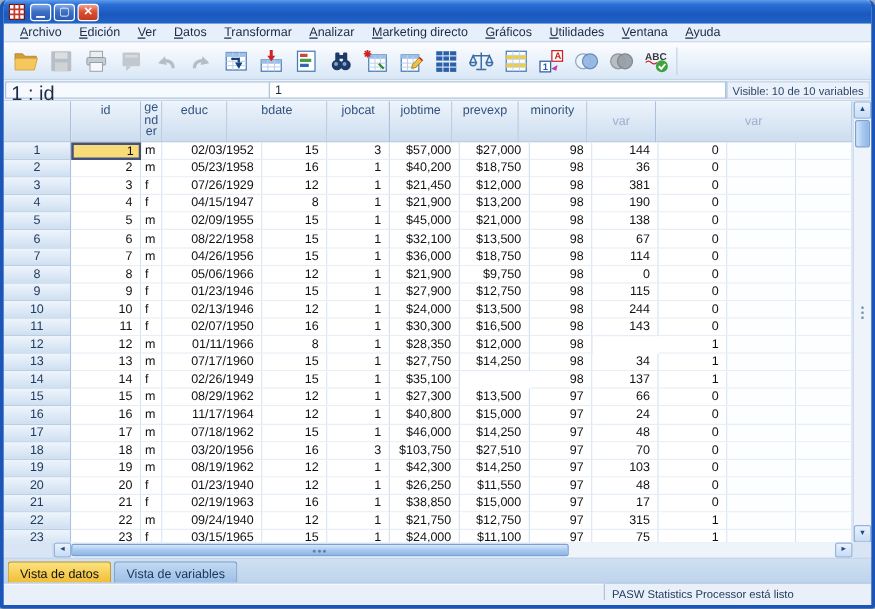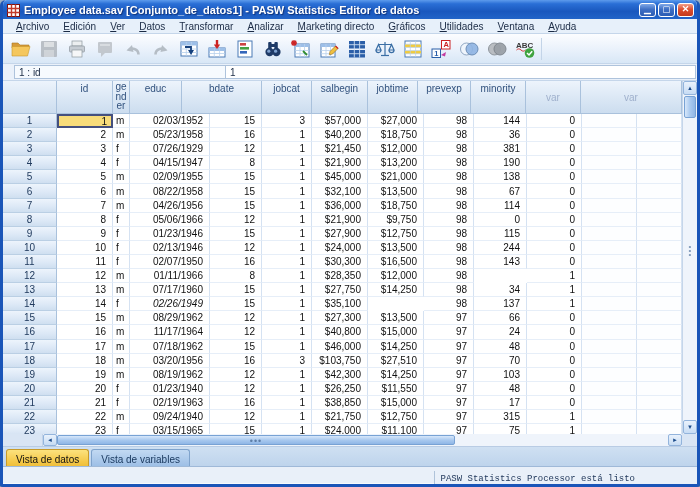--- a/index.html
+++ b/index.html
@@ -52,21 +52,21 @@
   .tbtn svg{ width:22px; height:22px; }
   .tsep{ width:1px; height:22px; background:#C3D4E8; margin:0 2px; }
 
   
   .cellref{
     height:17px; flex:0 0 17px; background:#EAF1FA; display:flex; align-items:stretch;
     border-bottom:1px solid #C5D6EA; padding:1px 1px 1px 1px;
   }
   .cellref-label{
     width:212px; flex:0 0 212px; background:#F6FAFE; border:1px solid #AEC3DC;
-    font-size:10px; color:#1B2B45; padding:1px 4px; white-space:nowrap;margin-left:10px;
+    font-size:16px; color:#1B2B45; padding:1px 4px; white-space:nowrap;
   }
   .cellref-value{
     flex:1; background:#FFFFFF; border:1px solid #AEC3DC; border-left:none;
     font-size:10px; color:#1B2B45; padding:1px 4px;
   }
   .visible-info{
     flex:0 0 auto; background:#EAF1FA; border:1px solid #C5D6EA; border-left:1px solid #AEC3DC;
     font-size:9px; color:#2C4668; padding:2px 4px 0 4px; white-space:nowrap;
   }
 
@@ -124,38 +124,37 @@
   .htrack{ flex:1; }
   .hcorner-right{ flex:0 0 15px; background:#D9E5F4; }
 
   
   .tabs-row{ height:20px; flex:0 0 20px; background:linear-gradient(180deg,#CFE0F2,#BED4EC); display:flex; align-items:flex-end; padding:2px 0 0 3px; gap:2px; border-bottom:1px solid #9FB9D8;}
   .tab{ height:17px; padding:2px 9px 0 9px; font-size:10px; border-radius:3px 3px 0 0; display:flex; align-items:center; }
   .tab.active{ background:linear-gradient(180deg,#FCE27E,#F5C94A 70%,#EFBE3A); border:1px solid #C89B2A; border-bottom:none; font-weight:normal; color:#111; }
   .tab.inactive{ background:linear-gradient(180deg,#C2D9F2,#9DBFE6); border:1px solid #7FA3CC; border-bottom:none; color:#17365C; }
 
   
-  .statusbar{ height:17px; flex:0 0 17px; background:#E9F0F9; display:flex; align-items:flex-end; font-size:9px; color:#22395C;font-family:Liberation Mono, monospace; }
+  .statusbar{ height:17px; flex:0 0 17px; background:#E9F0F9; display:flex; align-items:flex-start; font-size:9px; color:#22395C; }
   .status-spacer{ flex:1; border-top:1px solid #F6FAFE; }
   .status-cell{ border-left:1px solid #AFC3DA; padding:3px 6px 0 6px; white-space:nowrap; }
   .status-mini{ flex:0 0 14px; border-left:1px solid #AFC3DA; }
 </style>
 </head>
 <body>
 
 <div class="window">
 
   <div class="titlebar">
     <span class="app-icon">
       <svg viewBox="0 0 13 13">
           <rect x="0.5" y="0.5" width="12" height="12" fill="#fff" stroke="#7A1010"></rect>
           <path d="M0.5 4.5H12.5 M0.5 8.5H12.5 M4.5 0.5V12.5 M8.5 0.5V12.5" stroke="#C23A2A" stroke-width="1.4"></path>
         </svg>
     </span>
-    <span class="title-text">Employee data.sav [Conjunto_de_datos1] - PASW Statistics Editor de datos</span>
     <span class="win-controls">
       <span class="wbtn">▁</span>
       <span class="wbtn">▢</span>
       <span class="wbtn close">✕</span>
     </span>
   </div>
 
   <div class="menubar" id="menubar">
       <span class="menu-item">Archivo</span>
       <span class="menu-item">Edición</span>
@@ -316,34 +315,34 @@
           <circle cx="15.5" cy="15" r="4.8" fill="#3FA33F"></circle>
           <path d="M13 15l2 2 3.2-3.8" stroke="#fff" stroke-width="1.5" fill="none"></path>
         </svg>
     </span>
     <span class="tsep"></span>
   </div>
 
   <div class="cellref">
     <div class="cellref-label">1 : id</div>
     <div class="cellref-value">1</div>
+    <div class="visible-info">Visible: 10 de 10 variables</div>
   </div>
 
   <div class="grid-wrap">
     <div class="grid" id="grid">
         <div class="grow ghead">
           <div class="hcell" style="width: 54px; flex-basis: 54px;"></div>
           <div class="hcell" style="width: 56px; flex-basis: 56px;">id</div>
           <div class="hcell gwrap" style="width: 17px; flex-basis: 17px;">ge
 nd
 er</div>
           <div class="hcell" style="width: 52px; flex-basis: 52px;">educ</div>
           <div class="hcell" style="width: 80px; flex-basis: 80px;">bdate</div>
           <div class="hcell" style="width: 50px; flex-basis: 50px;">jobcat</div>
-          <div class="hcell" style="width: 56px; flex-basis: 56px;">salbegin</div>
           <div class="hcell" style="width: 50px; flex-basis: 50px;">jobtime</div>
           <div class="hcell" style="width: 53px; flex-basis: 53px;">prevexp</div>
           <div class="hcell" style="width: 55px; flex-basis: 55px;">minority</div>
           <div class="hcell varh" style="width: 55px; flex-basis: 55px;">var</div>
           <div class="hcell varh" style="width: 45px; flex: 1 1 0%;">var</div>
         </div>
         <div class="grow">
           <div class="rnum" style="width: 54px; flex-basis: 54px;">1</div>
           <div class="gcell num selected" style="width: 56px; flex-basis: 56px;">1</div>
           <div class="gcell txt" style="width: 17px; flex-basis: 17px;">m</div>
@@ -535,21 +534,21 @@
           <div class="gcell num" style="width: 50px; flex-basis: 50px;">98</div>
           <div class="gcell num" style="width: 53px; flex-basis: 53px;">34</div>
           <div class="gcell num" style="width: 55px; flex-basis: 55px;">1</div>
           <div class="gcell num empty" style="width: 55px; flex-basis: 55px;"></div>
           <div class="gcell num empty" style="width: 45px; flex: 1 1 auto;"></div>
         </div>
         <div class="grow">
           <div class="rnum" style="width: 54px; flex-basis: 54px;">14</div>
           <div class="gcell num" style="width: 56px; flex-basis: 56px;">14</div>
           <div class="gcell txt" style="width: 17px; flex-basis: 17px;">f</div>
-          <div class="gcell num" style="width: 80px; flex-basis: 80px; font-style: italic;">02/26/1949</div>
+          <div class="gcell num" style="width: 80px; flex-basis: 80px;">02/26/1949</div>
           <div class="gcell num" style="width: 52px; flex-basis: 52px;">15</div>
           <div class="gcell num" style="width: 50px; flex-basis: 50px;">1</div>
           <div class="gcell num" style="width: 56px; flex-basis: 56px;">$35,100</div>
           <div class="gcell num" style="width: 56px; flex-basis: 56px; margin-top: 32px;">$16,800</div>
           <div class="gcell num" style="width: 50px; flex-basis: 50px;">98</div>
           <div class="gcell num" style="width: 53px; flex-basis: 53px;">137</div>
           <div class="gcell num" style="width: 55px; flex-basis: 55px;">1</div>
           <div class="gcell num empty" style="width: 55px; flex-basis: 55px;"></div>
           <div class="gcell num empty" style="width: 45px; flex: 1 1 auto;"></div>
         </div>

